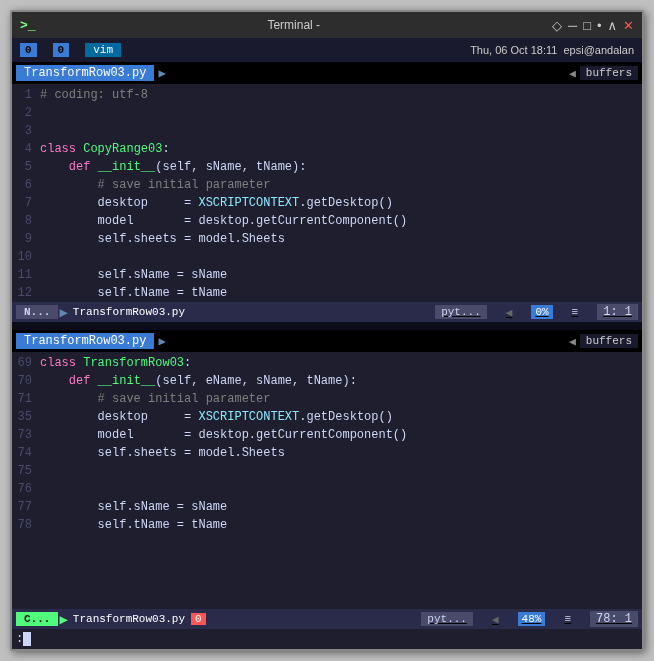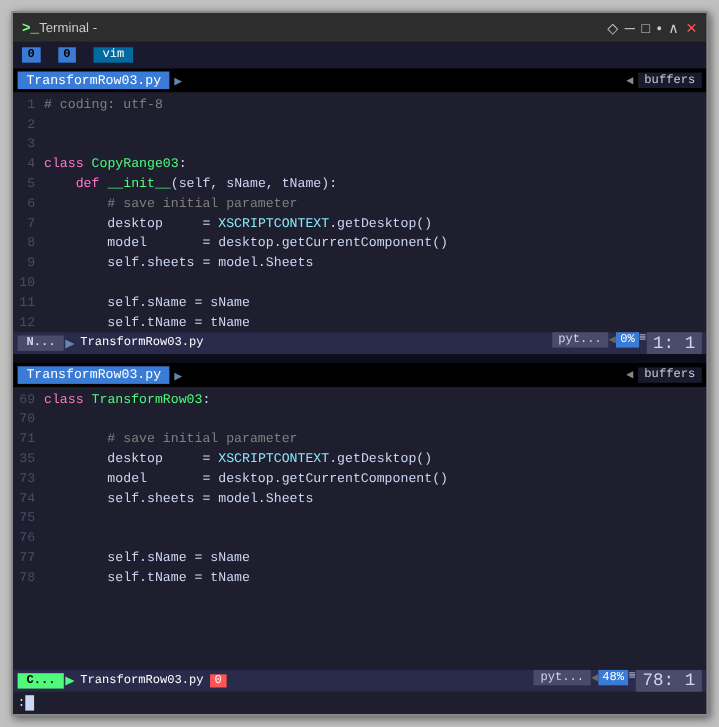--- a/index.html
+++ b/index.html
@@ -41,21 +41,21 @@
       color: #ccc;
       font-size: 12px;
     }
     .title-icon {
       color: #80ff80;
       font-size: 13px;
       font-weight: bold;
     }
     .title-center {
       flex: 1;
-      text-align: left;
+      text-align: center;
       color: #ccc;
       font-size: 12px;
       font-family: sans-serif;
     }
     .title-controls {
       display: flex;
       align-items: center;
       gap: 6px;
       font-size: 13px;
     }
@@ -221,42 +221,43 @@
       background: #ff5555;
       color: #fff;
       padding: 0 4px;
       font-size: 11px;
       font-family: 'Courier New', monospace;
       margin-left: 2px;
     }
     .status-right {
       flex: 1;
       display: flex;
-      align-items: flex-start;
+      align-items: center;
       justify-content: flex-end;
-      gap: 0;
+      gap: 19px;
+      text-decoration: underline;
     }
     .status-filetype {
       background: #4a4a6a;
       color: #cdd6f4;
       font-size: 11px;
       padding: 1px 6px;
       font-family: 'Courier New', monospace;
     }
     .status-percent {
       background: #3a7bd5;
       color: #fff;
       font-size: 11px;
       padding: 1px 4px;
       font-family: 'Courier New', monospace;
     }
     .status-pos {
       background: #4a4a6a;
       color: #cdd6f4;
-      font-size: 16px;
+      font-size: 12px;
       padding: 1px 6px;
       font-family: 'Courier New', monospace;
     }
 
     .pane-divider {
       height: 8px;
       background: #0d0d1a;
       flex-shrink: 0;
     }
 
@@ -303,20 +304,23 @@
 
   <div class="vim-tabbar">
     <div class="vim-tab">
       <span class="vim-tab-num">0</span>
     </div>
     <div class="vim-tab">
       <span class="vim-tab-num">0</span>
     </div>
     <div class="vim-tab">
       <span class="vim-tab-vim">vim</span>
+    </div>
+    <div class="vim-tabbar-right">
+      <span>Thu, 06 Oct 18:11</span>&nbsp;&nbsp;<span>epsi@andalan</span>
     </div>
   </div>
 
   <div class="pane" style="flex: 0 0 auto; height: 260px;">
 
     <div class="pane-header">
       <span class="pane-header-file">TransformRow03.py</span>
       <span class="pane-header-arrow">▶</span>
       <div class="pane-header-right">
         <span class="scroll-arrow">◀</span>
@@ -416,20 +420,21 @@
 
     <div class="code-area">
 
       <div class="code-line">
         <span class="line-num">69</span>
         <span class="line-content"><span class="c-keyword">class</span> <span class="c-class">TransformRow03</span><span class="c-plain">:</span></span>
       </div>
 
       <div class="code-line">
         <span class="line-num">70</span>
+        <span class="line-content"><span class="c-plain">    </span><span class="c-keyword">def</span> <span class="c-func">__init__</span><span class="c-plain">(self, eName, sName, tName):</span></span>
       </div>
 
       <div class="code-line">
         <span class="line-num">71</span>
         <span class="line-content c-comment">        # save initial parameter</span>
       </div>
 
       <div class="code-line">
         <span class="line-num">35</span>
         <span class="line-content"><span class="c-plain">        desktop     = </span><span class="c-builtin">XSCRIPTCONTEXT</span><span class="c-plain">.getDesktop()</span></span>

